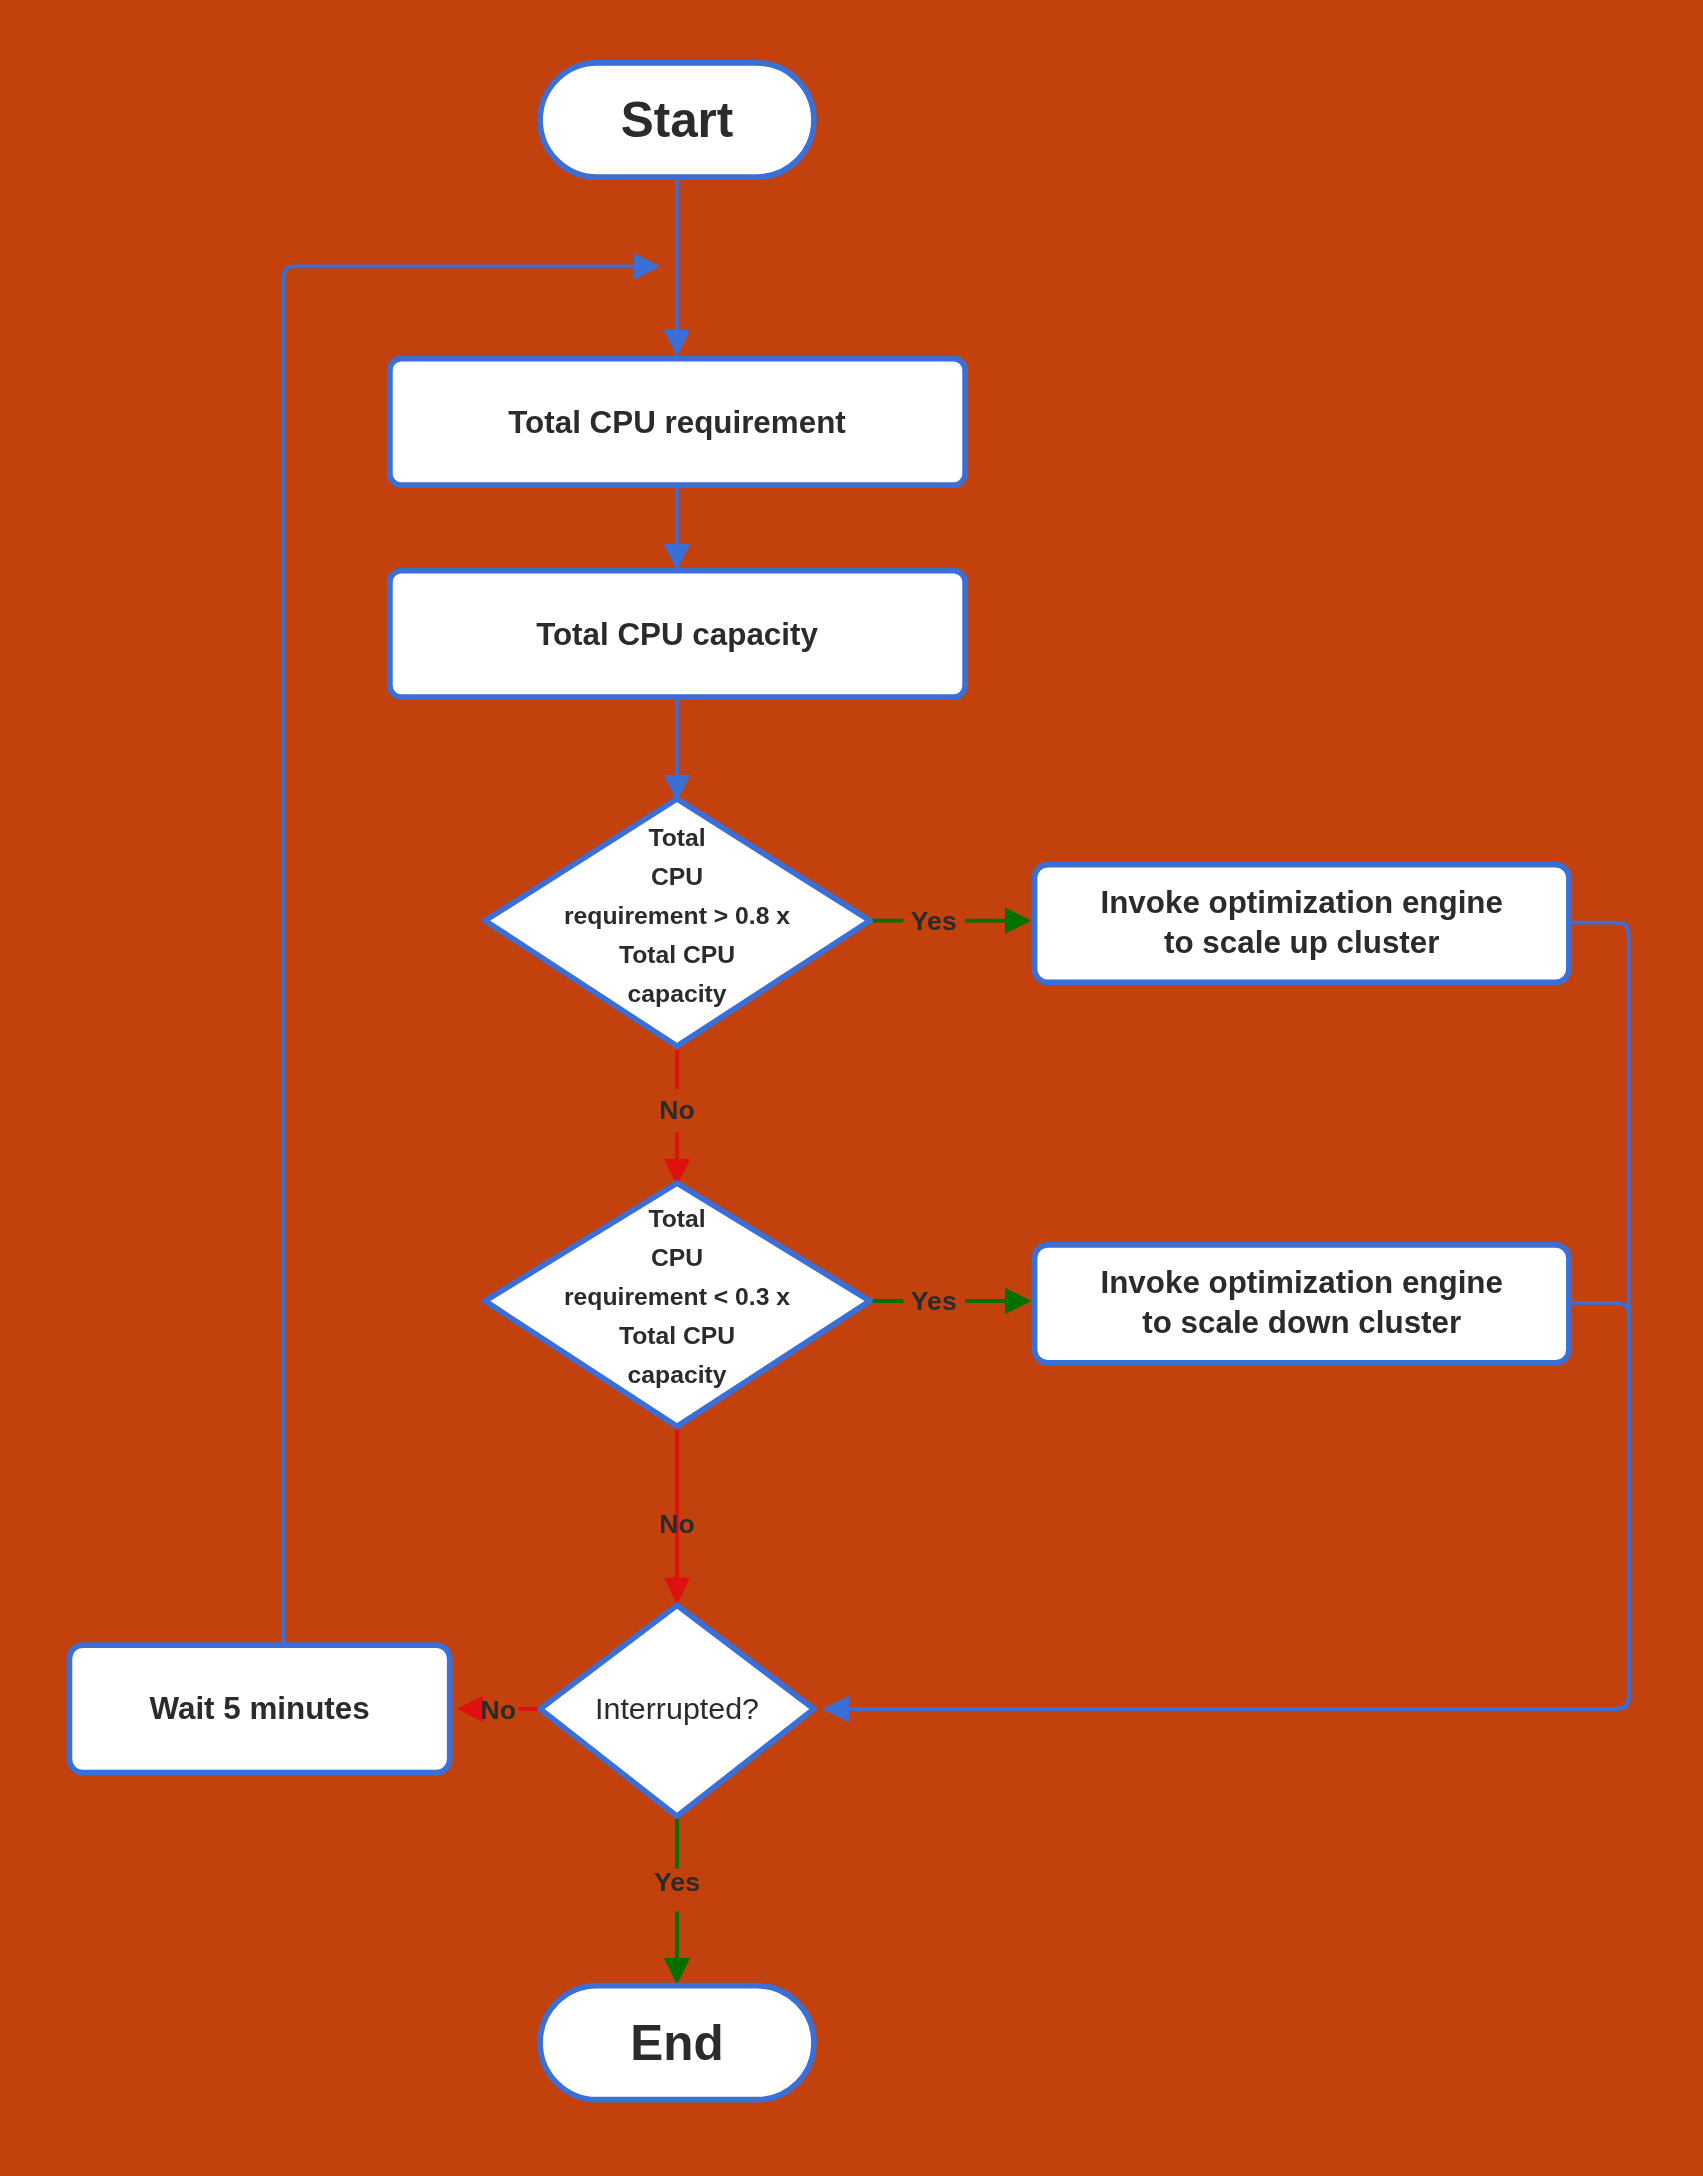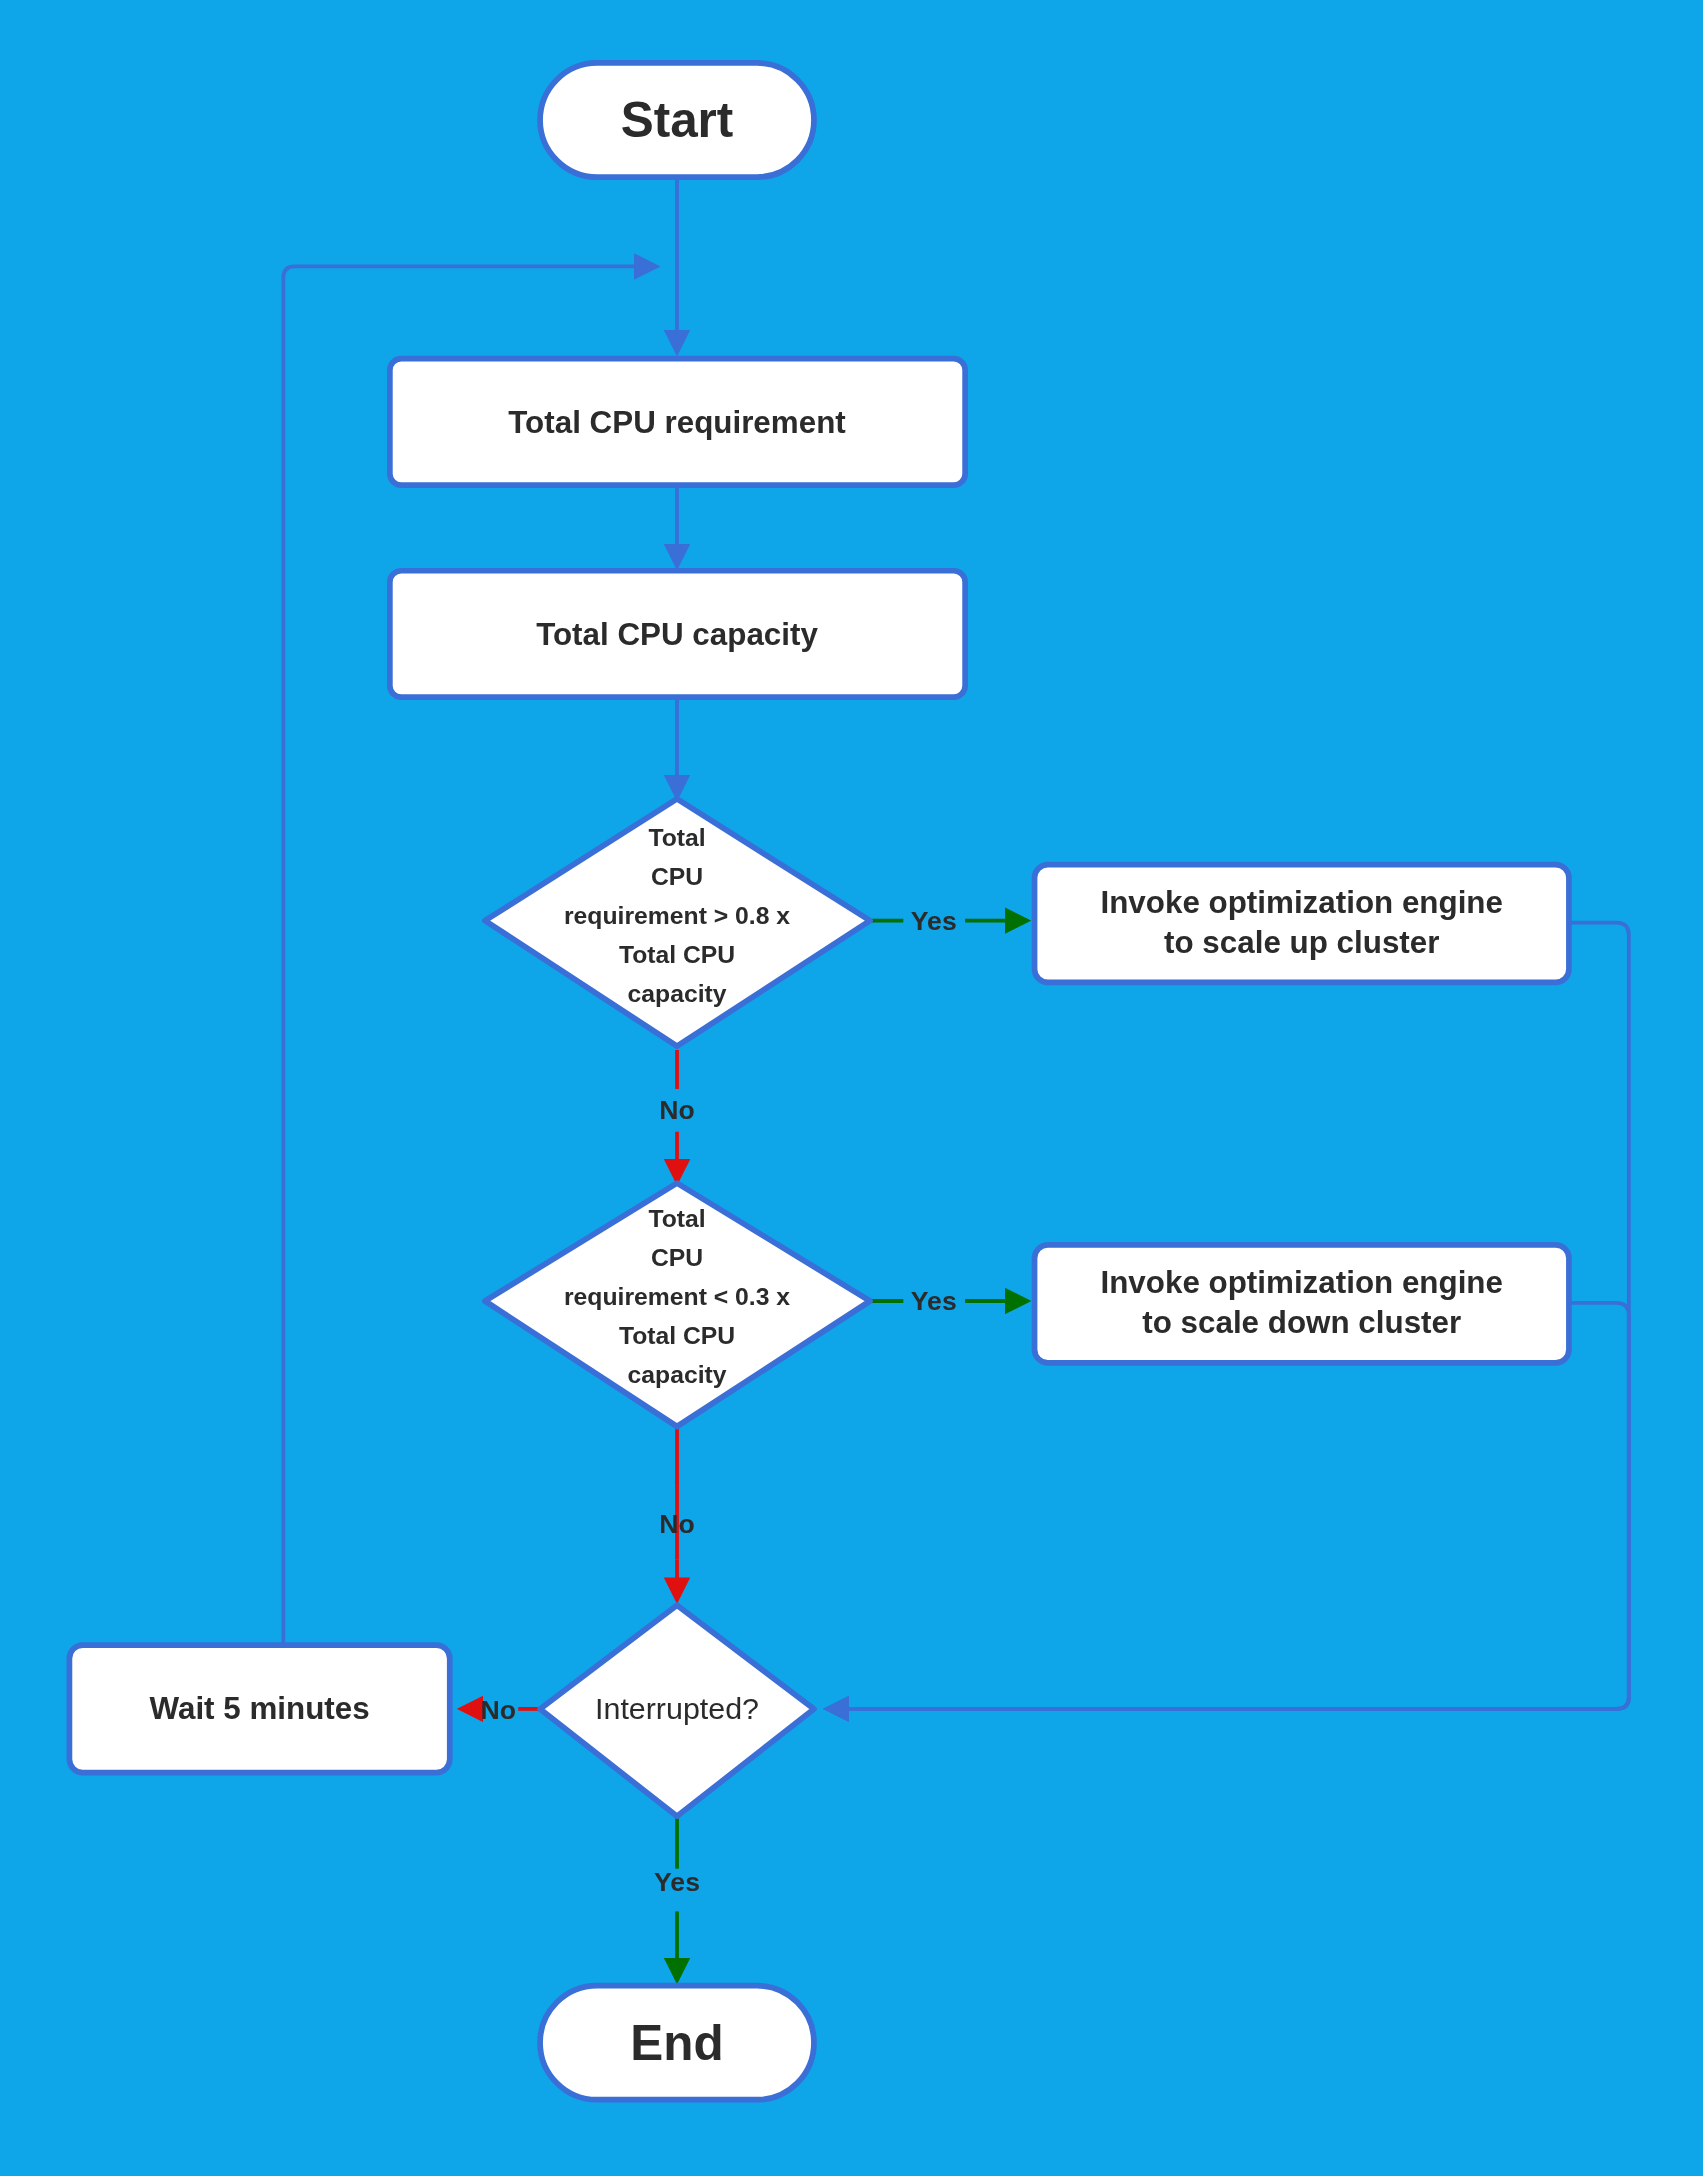--- a/index.html
+++ b/index.html
@@ -7,21 +7,21 @@
     padding: 0;
     background: #ffffff;
   }
   body {
     font-family: "Liberation Sans", sans-serif;
   }
   #canvas {
     position: relative;
     width: 1703px;
     height: 2176px;
-    background: #0ea5e9;
+    background: #c2410c;
     overflow: hidden;
   }
   svg.flow {
     position: absolute;
     left: 0;
     top: 0;
     width: 1703px;
     height: 2176px;
   }
   .node-label {

